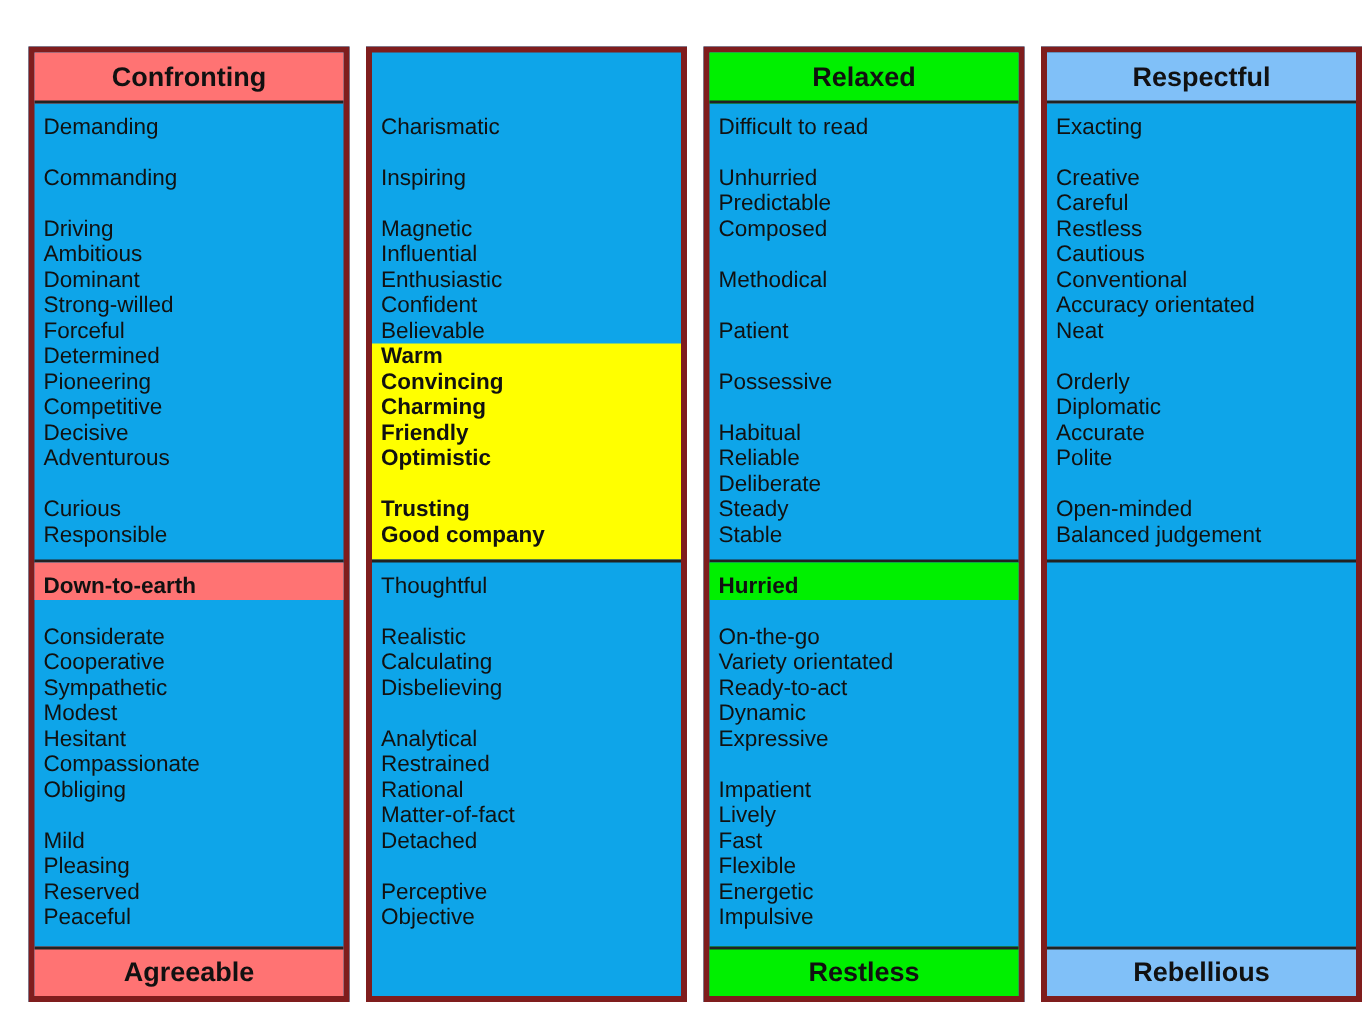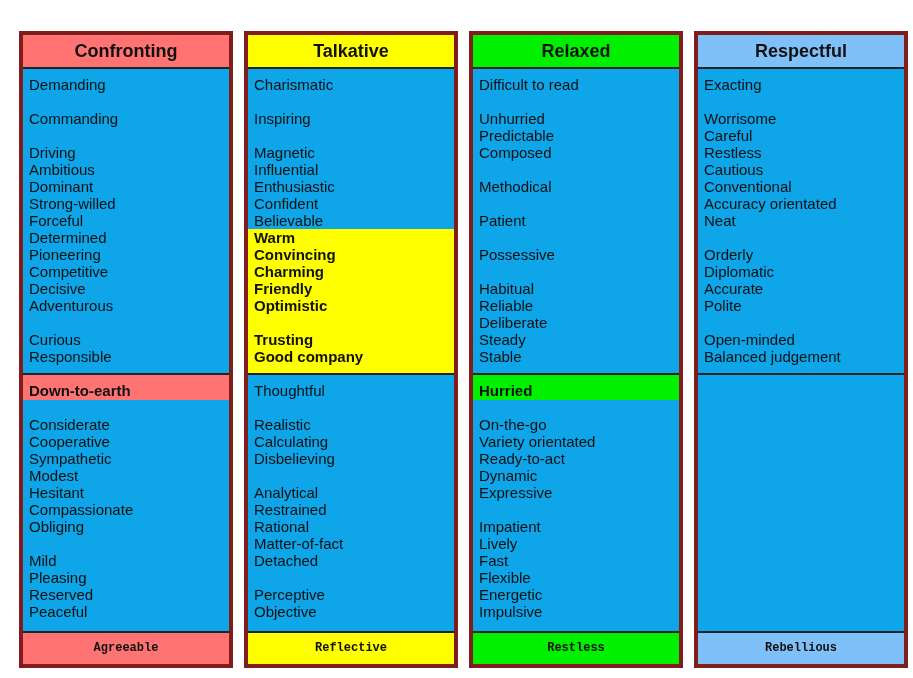--- a/index.html
+++ b/index.html
@@ -3,21 +3,21 @@
 <meta charset="utf-8">
 <style>
   html, body { margin: 0; padding: 0; background: #ffffff; }
   body { width: 913px; height: 678px; position: relative; overflow: hidden;
          font-family: "Liberation Sans", sans-serif; color: #111; }
   .col { position: absolute; top: 31px; width: 206px; height: 629px;
          border: 4px solid #7f1d1d; box-sizing: content-box; background: #0ea5e9; }
   .col .hdr { height: 32px; line-height: 32px; text-align: center; font-weight: bold;
               font-size: 18px; border-bottom: 2px solid #222; }
   .col .ftr { position: absolute; left: 0; right: 0; bottom: 0; height: 31px; line-height: 31px;
-              text-align: center; font-weight: bold; font-size: 12px; border-top: 2px solid #222; font-family: Liberation Mono, monospace; }
+              text-align: center; font-weight: bold; font-size: 18px; border-top: 2px solid #222; }
   .col .top, .col .bot { position: absolute; left: 0; right: 0; }
   .col .top { top: 34px; height: 248px; }
   .col .divider { position: absolute; left: 0; right: 0; top: 338px; height: 2px; background: #222; }
   .col .bot { top: 340px; height: 188px; }
   .line { position: absolute; left: 6px; font-size: 15px; line-height: 17px; height: 17px; white-space: nowrap; }
   .line.b { font-weight: bold; }
   .hl { position: absolute; left: 0; right: 0; }
 </style>
 </head>
 <body>
@@ -53,21 +53,20 @@
     <div class="line" style="top:143px;">Obliging</div>
     <div class="line" style="top:177px;">Mild</div>
     <div class="line" style="top:194px;">Pleasing</div>
     <div class="line" style="top:211px;">Reserved</div>
     <div class="line" style="top:228px;">Peaceful</div>
   </div>
   <div class="ftr" style="background:#ff7373;">Agreeable</div>
 </div>
 
 <div class="col" style="left:244px;">
-  <div class="hdr" style="background:#ffff00;">Talkative</div>
   <div class="top">
     <div class="hl" style="top:160px;height:144px;background:#ffff00;"></div>
     <div class="line" style="top:7px;">Charismatic</div>
     <div class="line" style="top:41px;">Inspiring</div>
     <div class="line" style="top:75px;">Magnetic</div>
     <div class="line" style="top:92px;">Influential</div>
     <div class="line" style="top:109px;">Enthusiastic</div>
     <div class="line" style="top:126px;">Confident</div>
     <div class="line" style="top:143px;">Believable</div>
     <div class="line b" style="top:160px;">Warm</div>
@@ -85,21 +84,20 @@
     <div class="line" style="top:58px;">Calculating</div>
     <div class="line" style="top:75px;">Disbelieving</div>
     <div class="line" style="top:109px;">Analytical</div>
     <div class="line" style="top:126px;">Restrained</div>
     <div class="line" style="top:143px;">Rational</div>
     <div class="line" style="top:160px;">Matter-of-fact</div>
     <div class="line" style="top:177px;">Detached</div>
     <div class="line" style="top:211px;">Perceptive</div>
     <div class="line" style="top:228px;">Objective</div>
   </div>
-  <div class="ftr" style="background:#ffff00;">Reflective</div>
 </div>
 
 <div class="col" style="left:469px;">
   <div class="hdr" style="background:#00f000;">Relaxed</div>
   <div class="top">
     <div class="line" style="top:7px;">Difficult to read</div>
     <div class="line" style="top:41px;">Unhurried</div>
     <div class="line" style="top:58px;">Predictable</div>
     <div class="line" style="top:75px;">Composed</div>
     <div class="line" style="top:109px;">Methodical</div>
@@ -127,21 +125,21 @@
     <div class="line" style="top:211px;">Energetic</div>
     <div class="line" style="top:228px;">Impulsive</div>
   </div>
   <div class="ftr" style="background:#00f000;">Restless</div>
 </div>
 
 <div class="col" style="left:694px;">
   <div class="hdr" style="background:#80c0f8;">Respectful</div>
   <div class="top">
     <div class="line" style="top:7px;">Exacting</div>
-    <div class="line" style="top:41px;">Worrisome</div>
+    <div class="line" style="top:41px;">Creative</div>
     <div class="line" style="top:58px;">Careful</div>
     <div class="line" style="top:75px;">Restless</div>
     <div class="line" style="top:92px;">Cautious</div>
     <div class="line" style="top:109px;">Conventional</div>
     <div class="line" style="top:126px;">Accuracy orientated</div>
     <div class="line" style="top:143px;">Neat</div>
     <div class="line" style="top:177px;">Orderly</div>
     <div class="line" style="top:194px;">Diplomatic</div>
     <div class="line" style="top:211px;">Accurate</div>
     <div class="line" style="top:228px;">Polite</div>

